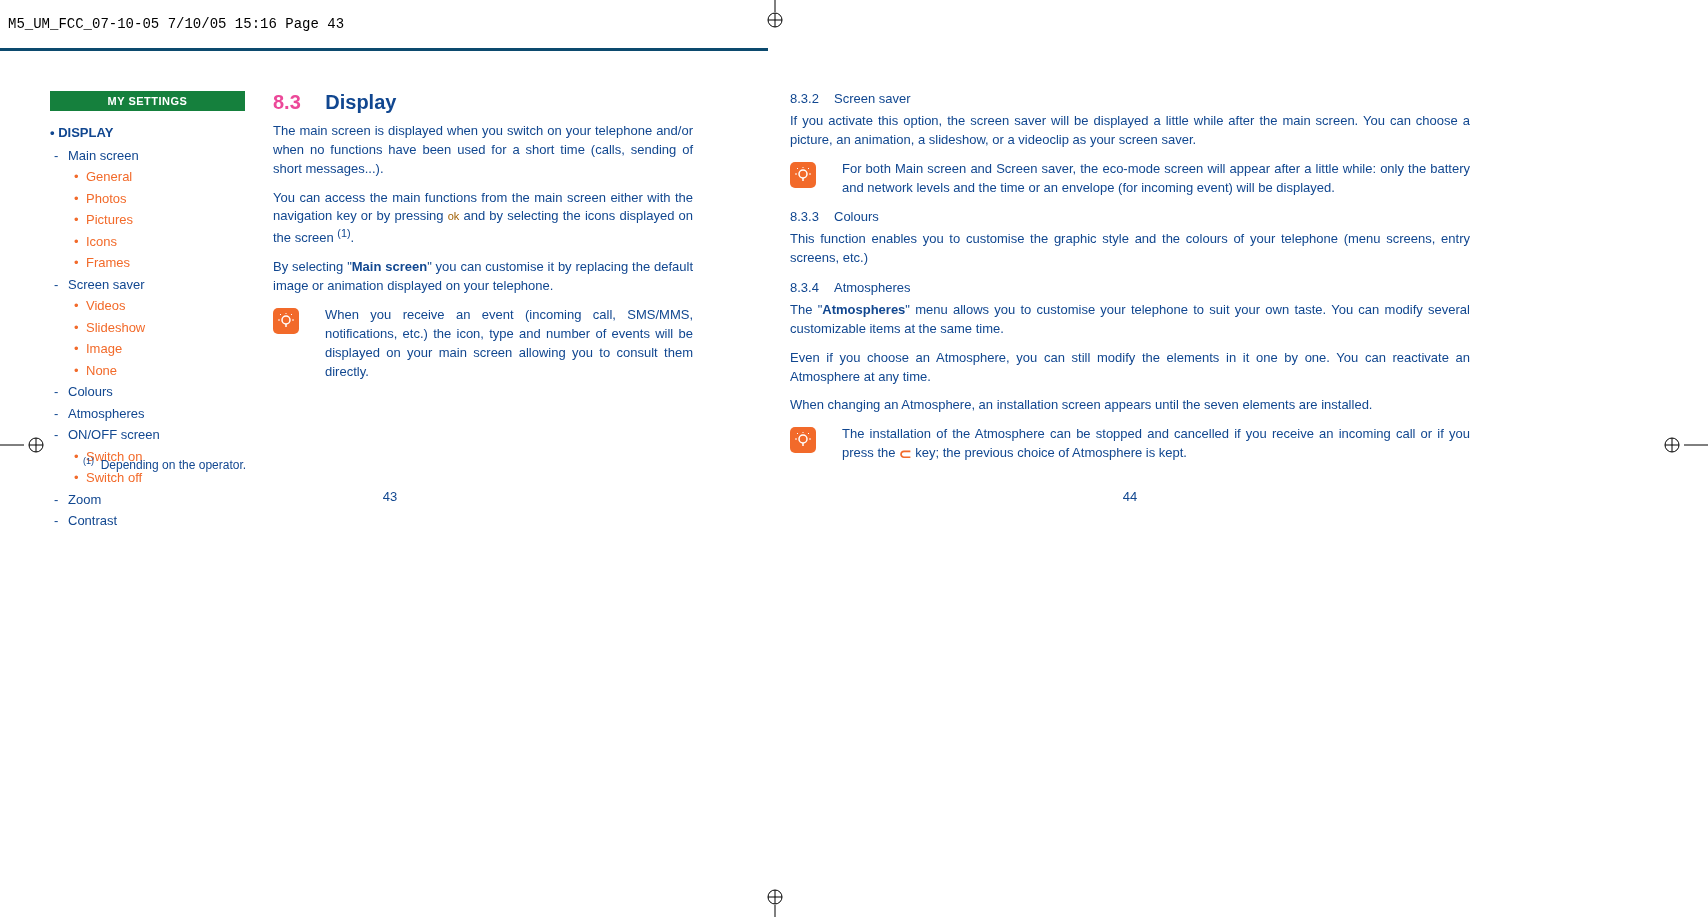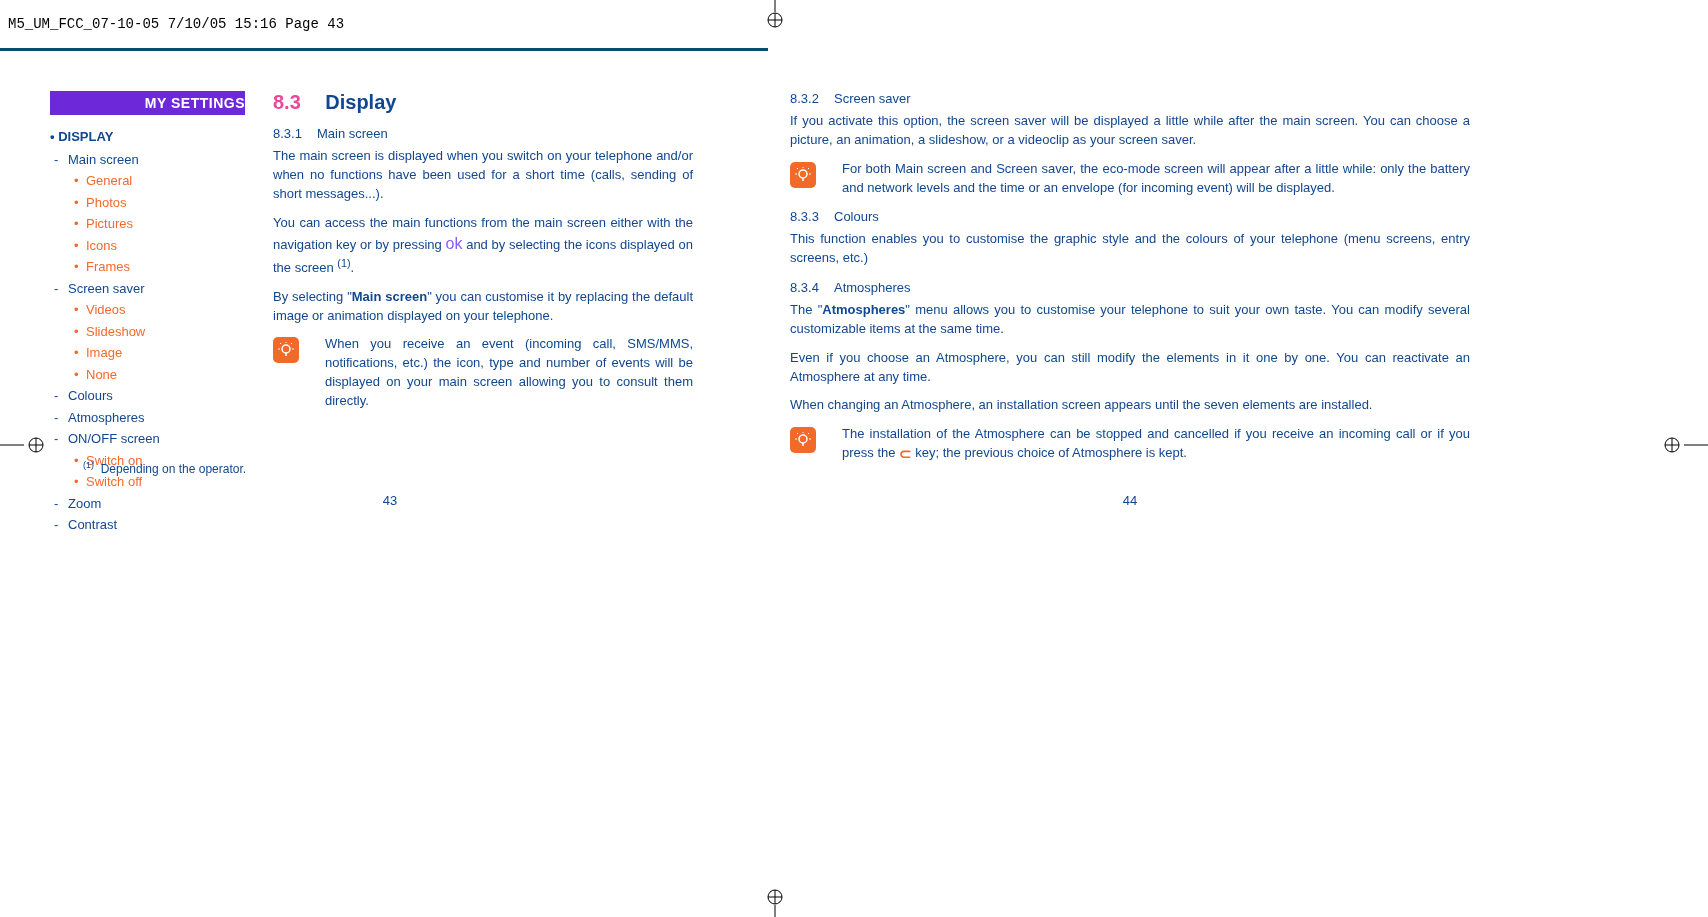--- a/index.html
+++ b/index.html
@@ -23,26 +23,26 @@
     .crop-mark-left { position: absolute; left: 0; top: 430px; }
     .crop-mark-right { position: absolute; right: 0; top: 430px; }
 
     .spread { display: flex; padding: 40px 50px 20px 50px; gap: 60px; }
     .page { width: 680px; position: relative; }
     .page-left { display: flex; gap: 28px; }
     .sidebar { width: 195px; }
     .left-content { width: 420px; }
 
     .nav-header {
-      background: #6d28d9;
+      background: #15803d;
       color: #fff;
       font-weight: bold;
-      text-align: right;
+      text-align: center;
       padding: 4px 0;
-      font-size: 14px;
+      font-size: 11px;
       font-family: Arial, sans-serif;
       letter-spacing: 0.5px;
     }
     .nav-root { color: #114790; font-size: 13px; line-height: 1.5; padding-top: 10px; }
     .nav-l1 { font-weight: bold; color: #114790; padding: 2px 0; }
     .nav-l2 { color: #114790; padding: 1px 0 1px 18px; position: relative; }
     .nav-l2::before { content: "-"; position: absolute; left: 4px; color: #114790; }
     .nav-l3 { color: #f26a2a; padding: 1px 0 1px 36px; position: relative; }
     .nav-l3::before { content: "•"; position: absolute; left: 24px; }
     .nav-l1::before { content: "• "; }
@@ -54,21 +54,21 @@
     .body-text { color: #114790; font-size: 13px; line-height: 1.45; text-align: justify; margin-bottom: 10px; }
     .body-text b { font-weight: bold; }
 
     .tip-row { display: flex; gap: 26px; margin-bottom: 10px; }
     .tip-icon {
       flex: 0 0 26px; height: 26px; background: #f26a2a; border-radius: 5px;
       display: flex; align-items: center; justify-content: center; margin-top: 2px;
     }
     .tip-text { color: #114790; font-size: 13px; line-height: 1.45; text-align: justify; }
 
-    .ok-key { color: #8b5cf6; font-family: Arial; font-size: 16px; margin-top: 8px; }
+    .ok-key { color: #a16207; font-family: Arial; font-size: 11px; margin-top: 8px; }
     .c-key {
       display: inline-block; color: #f26a2a; font-weight: bold; font-size: 15px;
       vertical-align: middle; line-height: 1;
     }
 
     .footnote { position: absolute; bottom: 60px; left: 33px; color: #114790; font-size: 12px; }
     .footnote sup { font-size: 9px; vertical-align: super; }
     .page-num { position: absolute; bottom: 28px; width: 100%; text-align: center; color: #114790; font-size: 13px; }
 
     .crop svg { display: block; }
@@ -141,23 +141,20 @@
 
         <div class="nav-l2">Zoom</div>
         <div class="nav-l2">Contrast</div>
       </div>
     </div>
 
     <div class="left-content">
       <div style="margin-bottom:8px;">
         <span class="section-num">8.3</span>
         <span class="section-title">Display</span>
-      </div>
-      <div class="subsec">
-        <span class="subsec-num">8.3.1</span><span>Main screen</span>
       </div>
       <p class="body-text">The main screen is displayed when you switch on your telephone and/or when no functions have been used for a short time (calls, sending of short messages...).</p>
       <p class="body-text">
         <span>You can access the main functions from the main screen either with the navigation key or by pressing </span><span class="ok-key">ok</span><span> and by selecting the icons displayed on the screen </span><sup>(1)</sup><span>.</span>
       </p>
       <p class="body-text">
         <span>By selecting "</span><b>Main screen</b><span>" you can customise it by replacing the default image or animation displayed on your telephone.</span>
       </p>
       <div class="tip-row">
         <div class="tip-icon">

